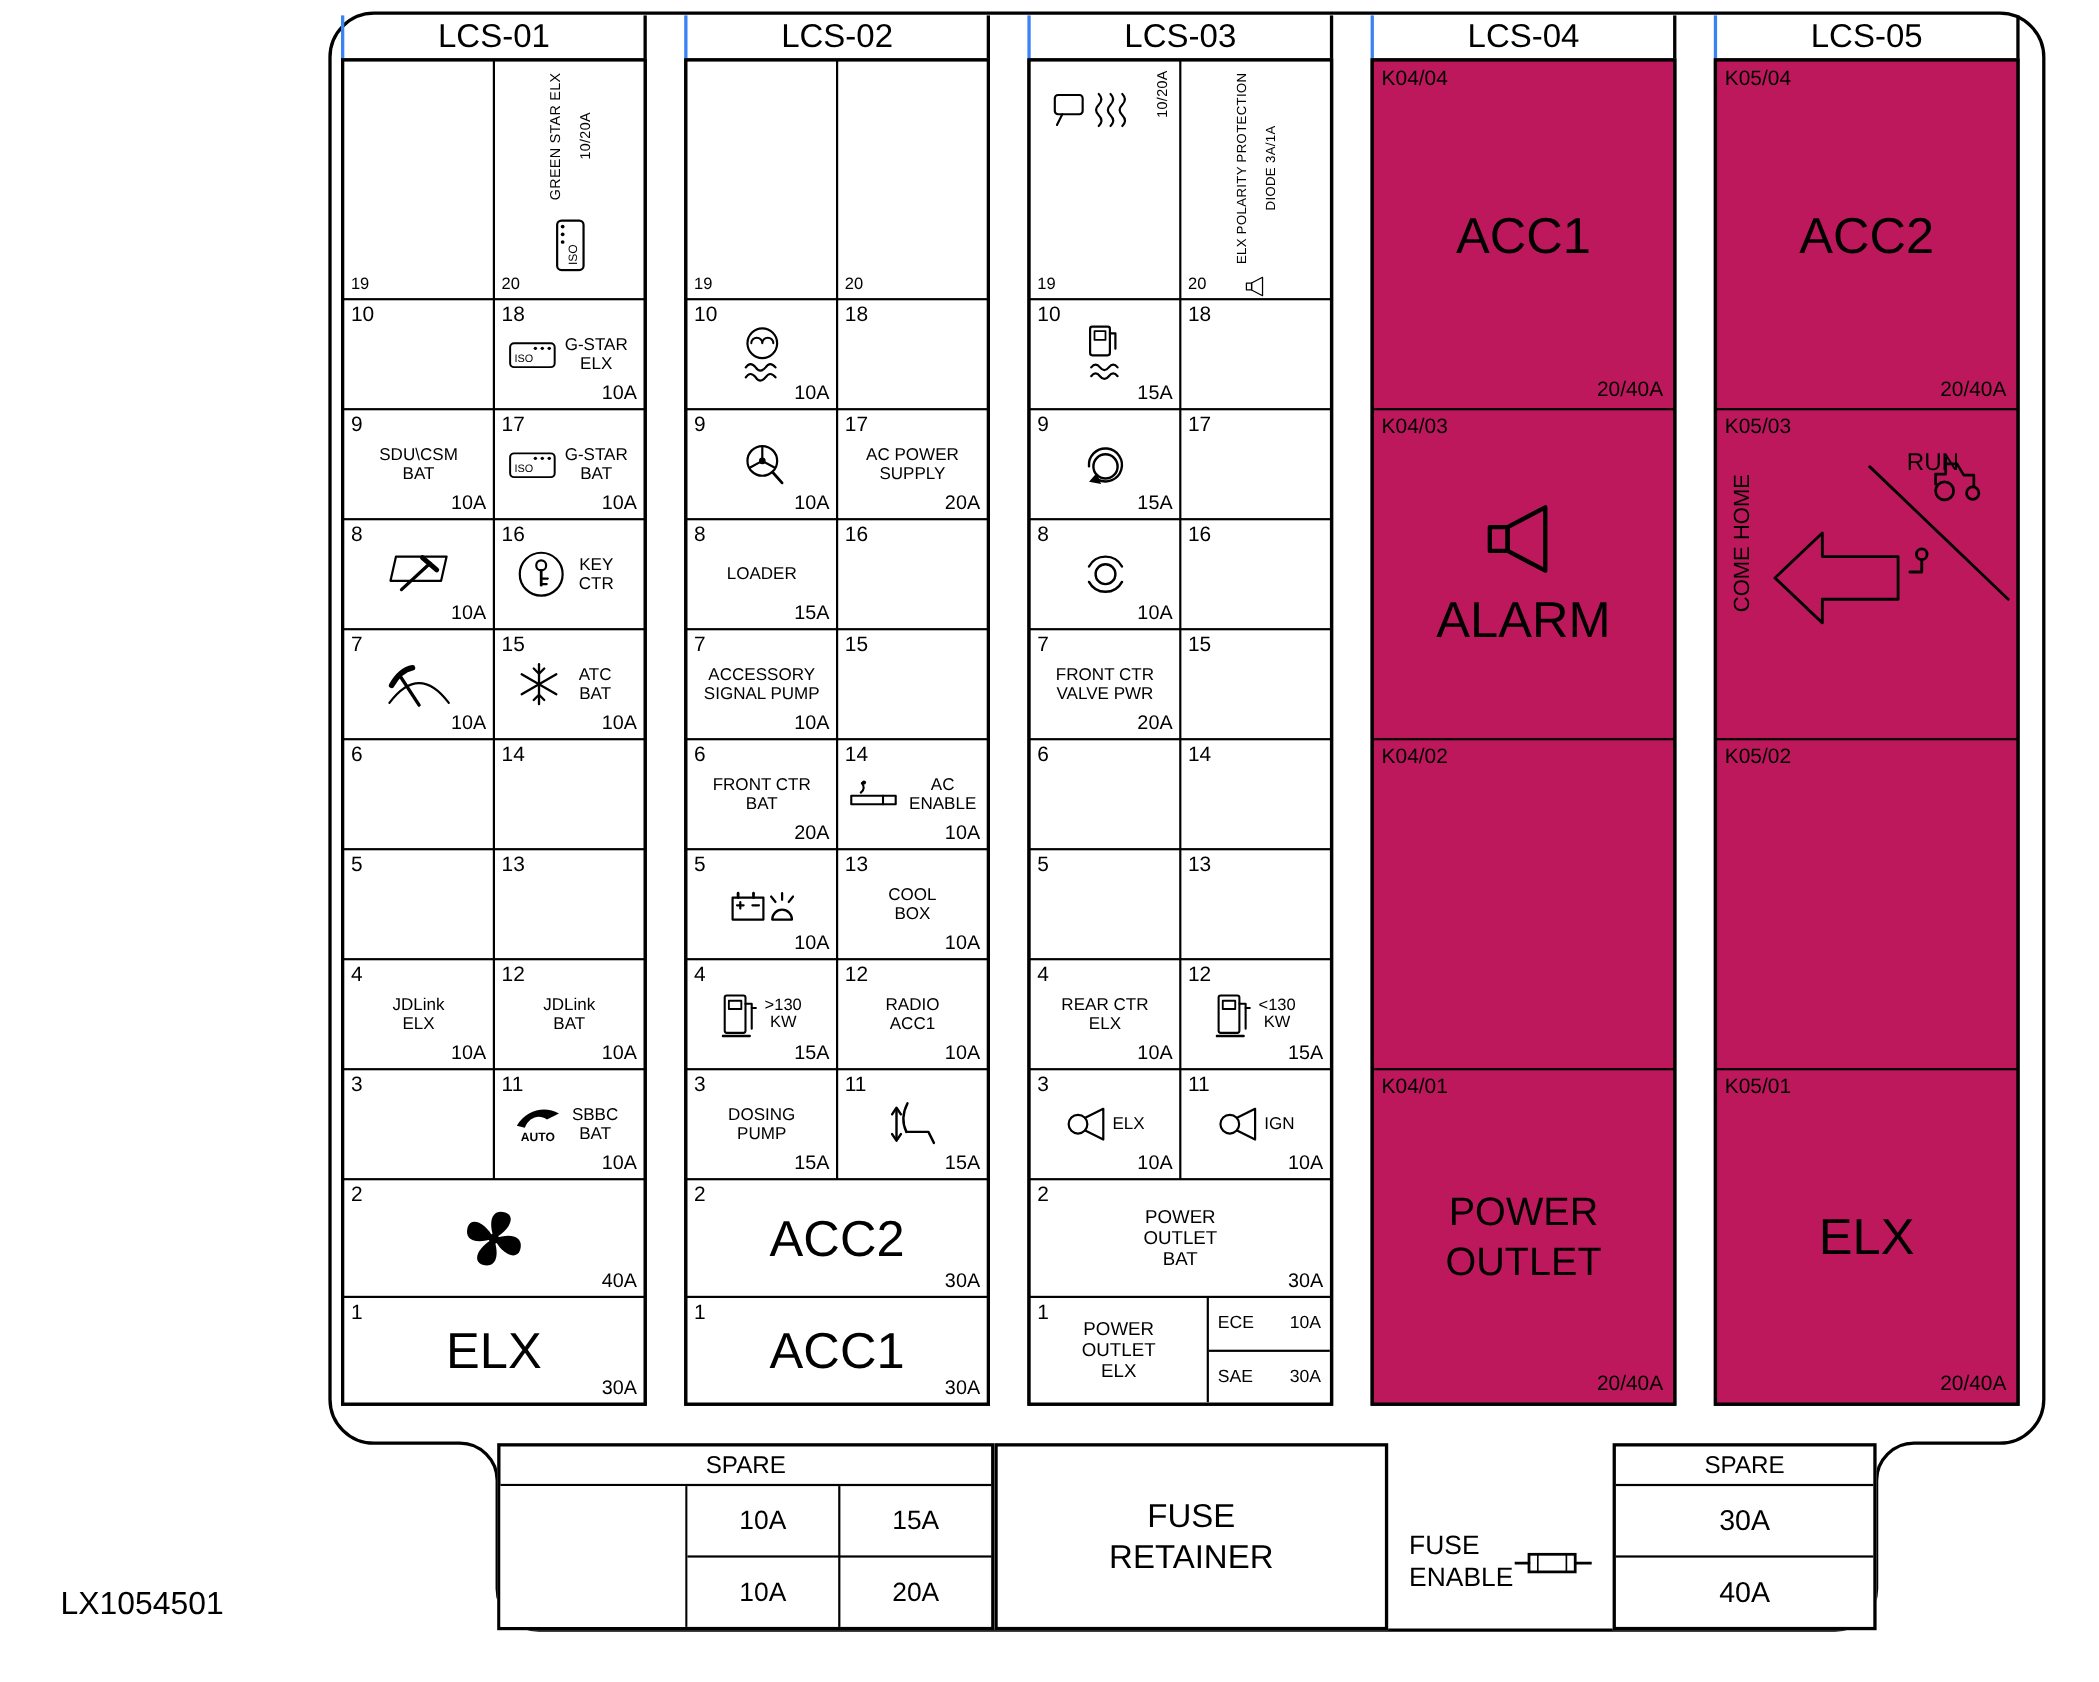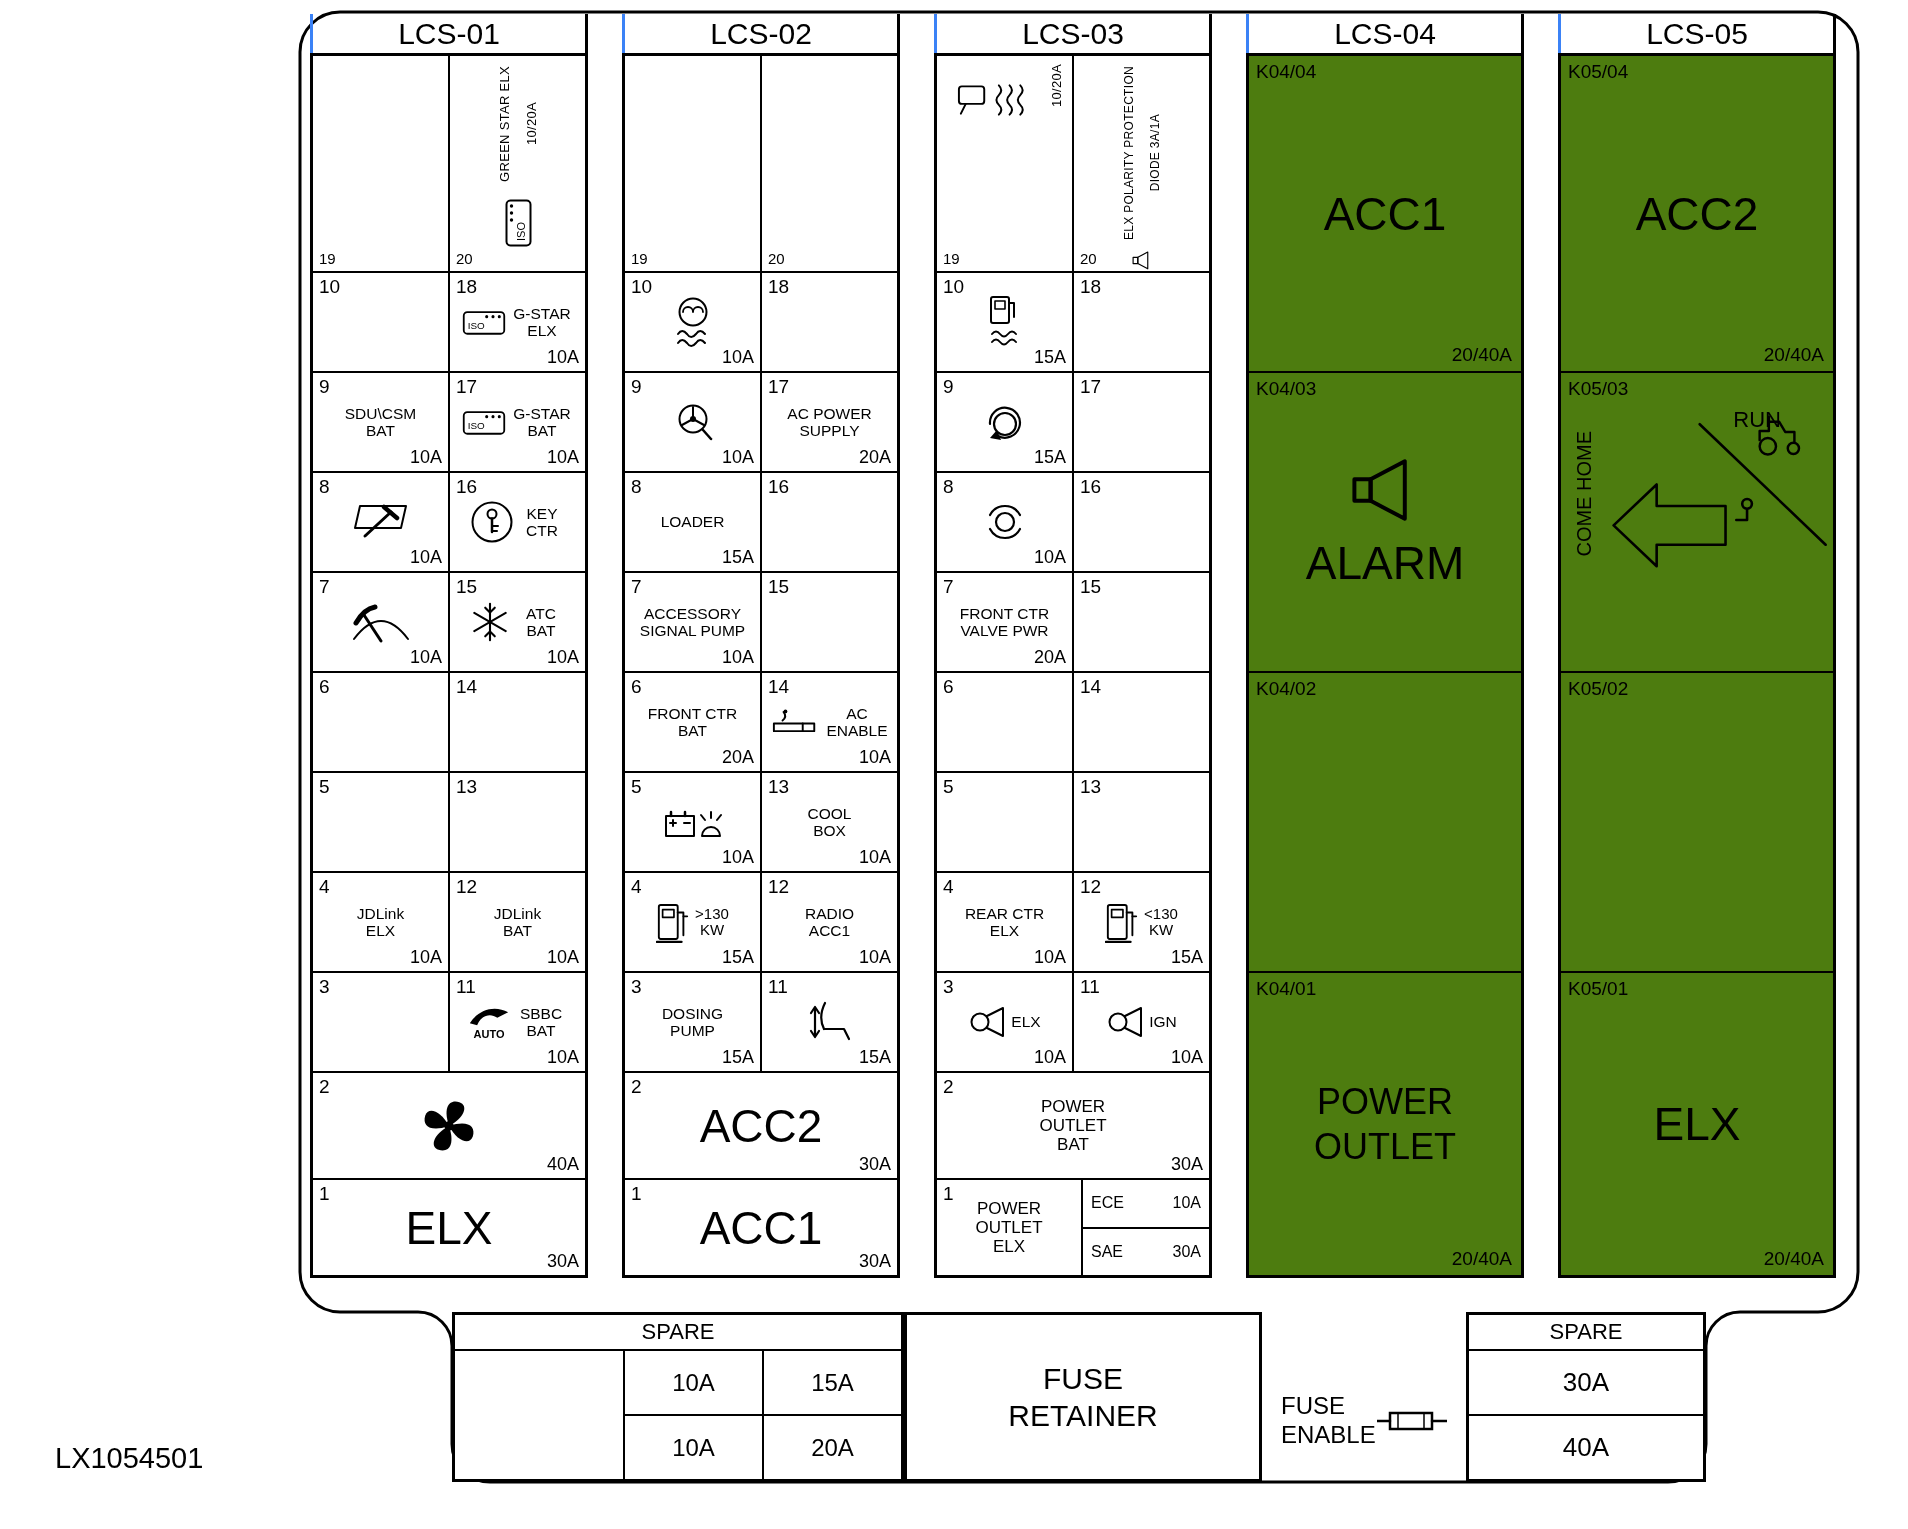--- a/index.html
+++ b/index.html
@@ -21,28 +21,28 @@
   .num  { position:absolute; top:3px; left:6px; font-size:19px; }
   .numb { position:absolute; bottom:4px; left:6px; font-size:15px; }
   .amp  { position:absolute; bottom:3px; right:6px; font-size:18px; }
   .lbl  { font-size:15.5px; text-align:center; line-height:1.12; display:block; }
   .lblmed { font-size:17px; }
   .row { display:flex; align-items:center; gap:5px; }
   .col { display:flex; flex-direction:column; align-items:center; gap:3px; }
   .big { font-size:46px; }
   .vtext { writing-mode:vertical-rl; transform:rotate(180deg); font-size:13px; letter-spacing:.3px; }
   .colcell { flex-direction:column; justify-content:flex-start; padding-top:10px; gap:10px; }
-  .kcell { position:relative; background:#4d7c0f; display:flex; align-items:center; justify-content:center; overflow:hidden; }
+  .kcell { position:relative; background:#be185d; display:flex; align-items:center; justify-content:center; overflow:hidden; }
   .kcode { position:absolute; top:5px; left:7px; font-size:19px; }
   .kamp  { position:absolute; bottom:5px; right:9px; font-size:19px; }
   .kbig  { font-size:46px; }
   .kmed  { font-size:36px; text-align:center; line-height:1.25; display:block; }
   .kwtxt { font-size:15px; line-height:1.1; text-align:center; }
   .autolbl { font-size:11px; font-weight:bold; }
-  .ecebox { width:128px; border-left:2px solid #000; display:flex; flex-direction:column; height:100%; }
+  .ecebox { width:112px; border-left:2px solid #000; display:flex; flex-direction:column; height:100%; }
   .er { flex:1; display:flex; align-items:center; justify-content:space-between; padding:0 8px; font-size:16px; }
   .er1 { border-bottom:2px solid #000; }
   .rot90 { transform:rotate(-90deg); }
 
   .spl { position:absolute; left:452px; top:1312px; width:452px; height:170px; border:3px solid #000; background:#fff; }
   .spl-title { height:36px; border-bottom:2px solid #000; display:flex; align-items:center; justify-content:center; font-size:22px; }
   .spl-body { display:flex; height:128px; }
   .spl-blank { width:170px; border-right:2px solid #000; background:#fff; }
   .spl-grid { flex:1; display:grid; grid-template-columns:1fr 1fr; grid-template-rows:1fr 1fr; gap:2px; background:#000; }
   .spl-grid > div { background:#fff; display:flex; align-items:center; justify-content:center; font-size:24px; }

